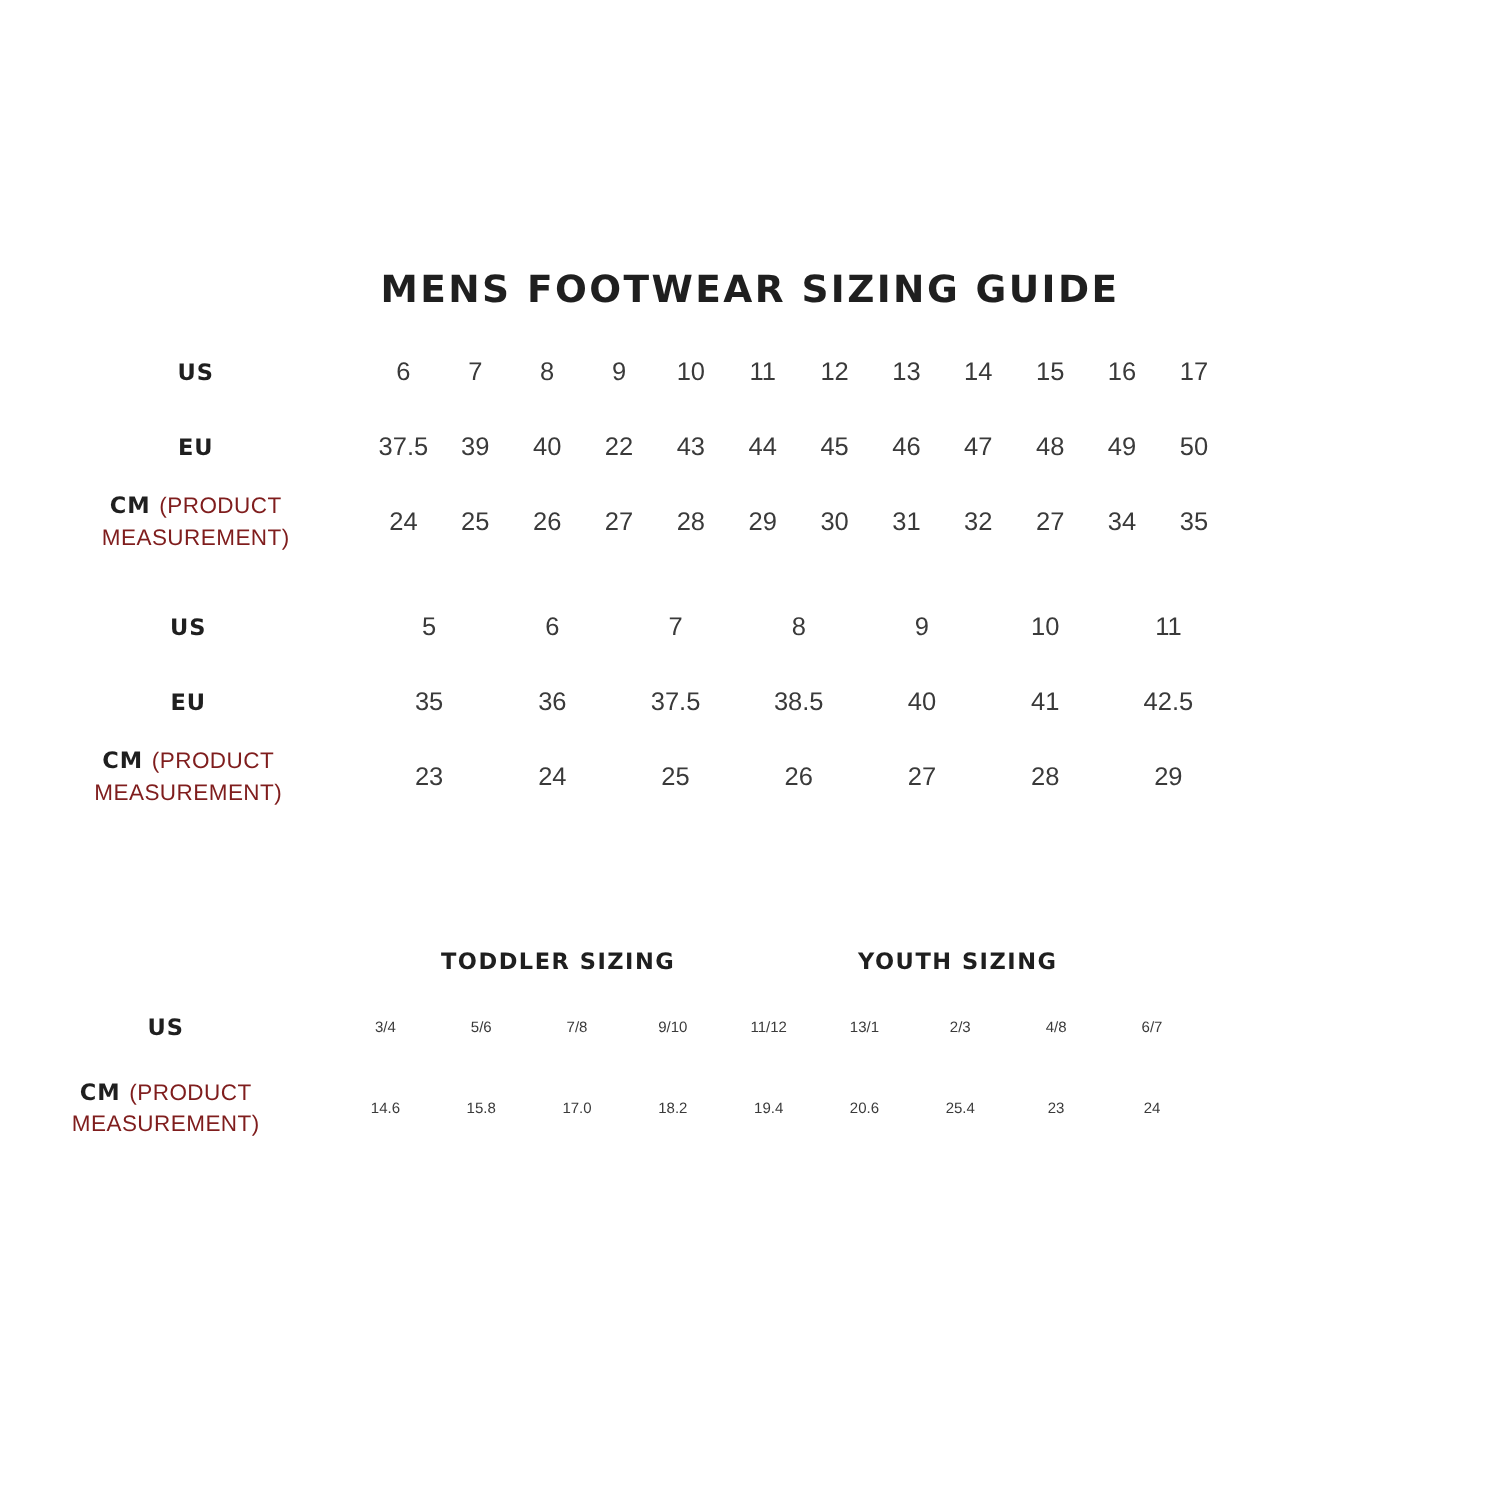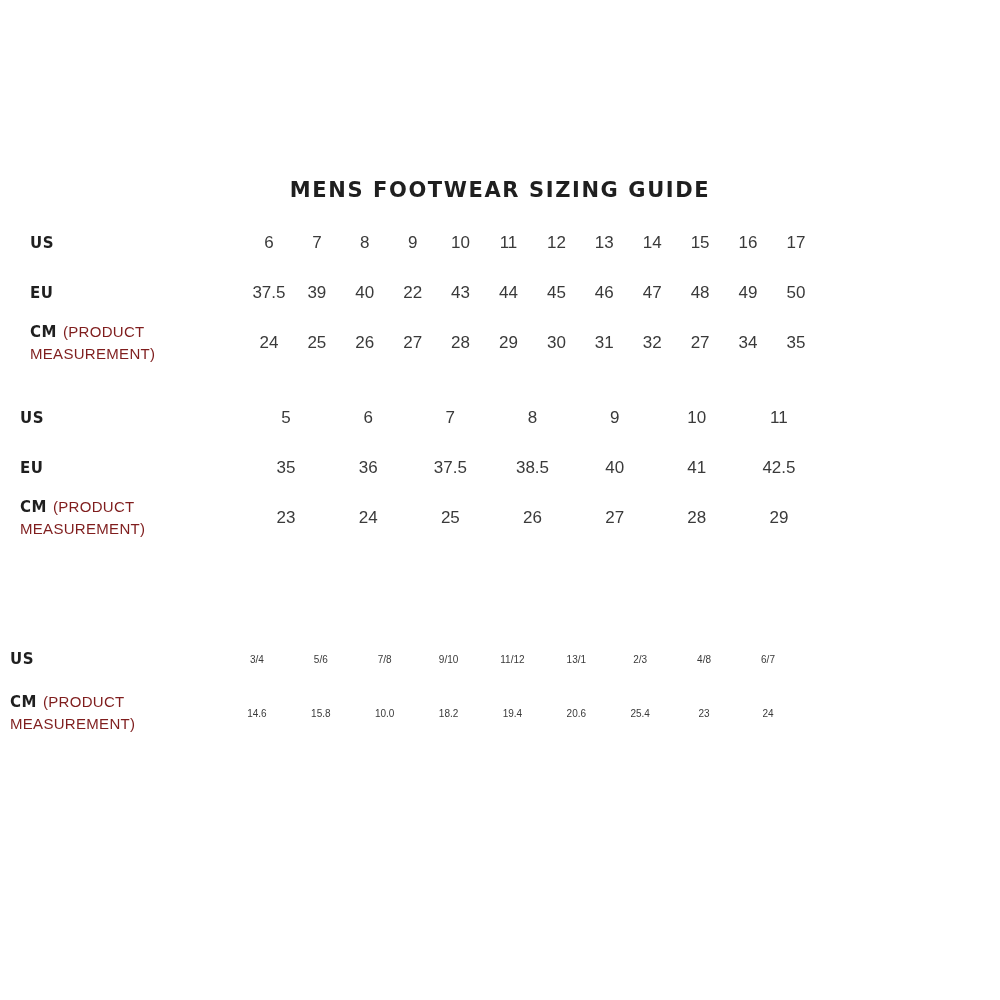--- a/index.html
+++ b/index.html
@@ -21,21 +21,21 @@
     box-sizing: border-box;
   }
 
   .section {
     width: 1000px;
   }
 
   .section-title {
     text-align: center;
     font-weight: bold;
-    font-size: 21px;
+    font-size: 25px;
     letter-spacing: 1.6px;
     color: #1f1f1f;
     font-family: "DejaVu Sans", sans-serif;
   }
 
   table {
     border-collapse: collapse;
     table-layout: fixed;
   }
 
@@ -43,21 +43,21 @@
     font-size: 17px;
     color: #3a3a3a;
     font-family: "Liberation Sans", sans-serif;
     text-align: center;
     vertical-align: middle;
     font-weight: normal;
     padding: 0;
   }
 
   td.row-label {
-    text-align: left;
+    text-align: center;
     font-weight: bold;
     color: #1f1f1f;
     font-family: "DejaVu Sans", sans-serif;
     font-size: 15px;
     letter-spacing: 0.6px;
     padding-right: 14px;
     line-height: 1.4;
   }
   td.row-label .sub {
     font-weight: normal;
@@ -241,20 +241,24 @@
           <td>26</td>
           <td>27</td>
           <td>28</td>
           <td>29</td>
         </tr>
       </tbody>
     </table>
   </div>
 
   <div class="section" id="kids-section">
+    <div class="kids-subheads">
+      <span class="toddler">TODDLER SIZING</span>
+      <span class="youth">YOUTH SIZING</span>
+    </div>
     <table id="kids-table">
       <colgroup>
         <col class="lbl">
         <col span="9">
       </colgroup>
       <tbody>
         <tr>
           <td class="row-label">
             <span>US</span>
           </td>
@@ -268,21 +272,21 @@
           <td>4/8</td>
           <td>6/7</td>
         </tr>
         <tr>
           <td class="row-label">
             <span>CM</span>
             <span class="sub">(PRODUCT MEASUREMENT)</span>
           </td>
           <td>14.6</td>
           <td>15.8</td>
-          <td>10.0</td>
+          <td>17.0</td>
           <td>18.2</td>
           <td>19.4</td>
           <td>20.6</td>
           <td>25.4</td>
           <td>23</td>
           <td>24</td>
         </tr>
       </tbody>
     </table>
   </div>

